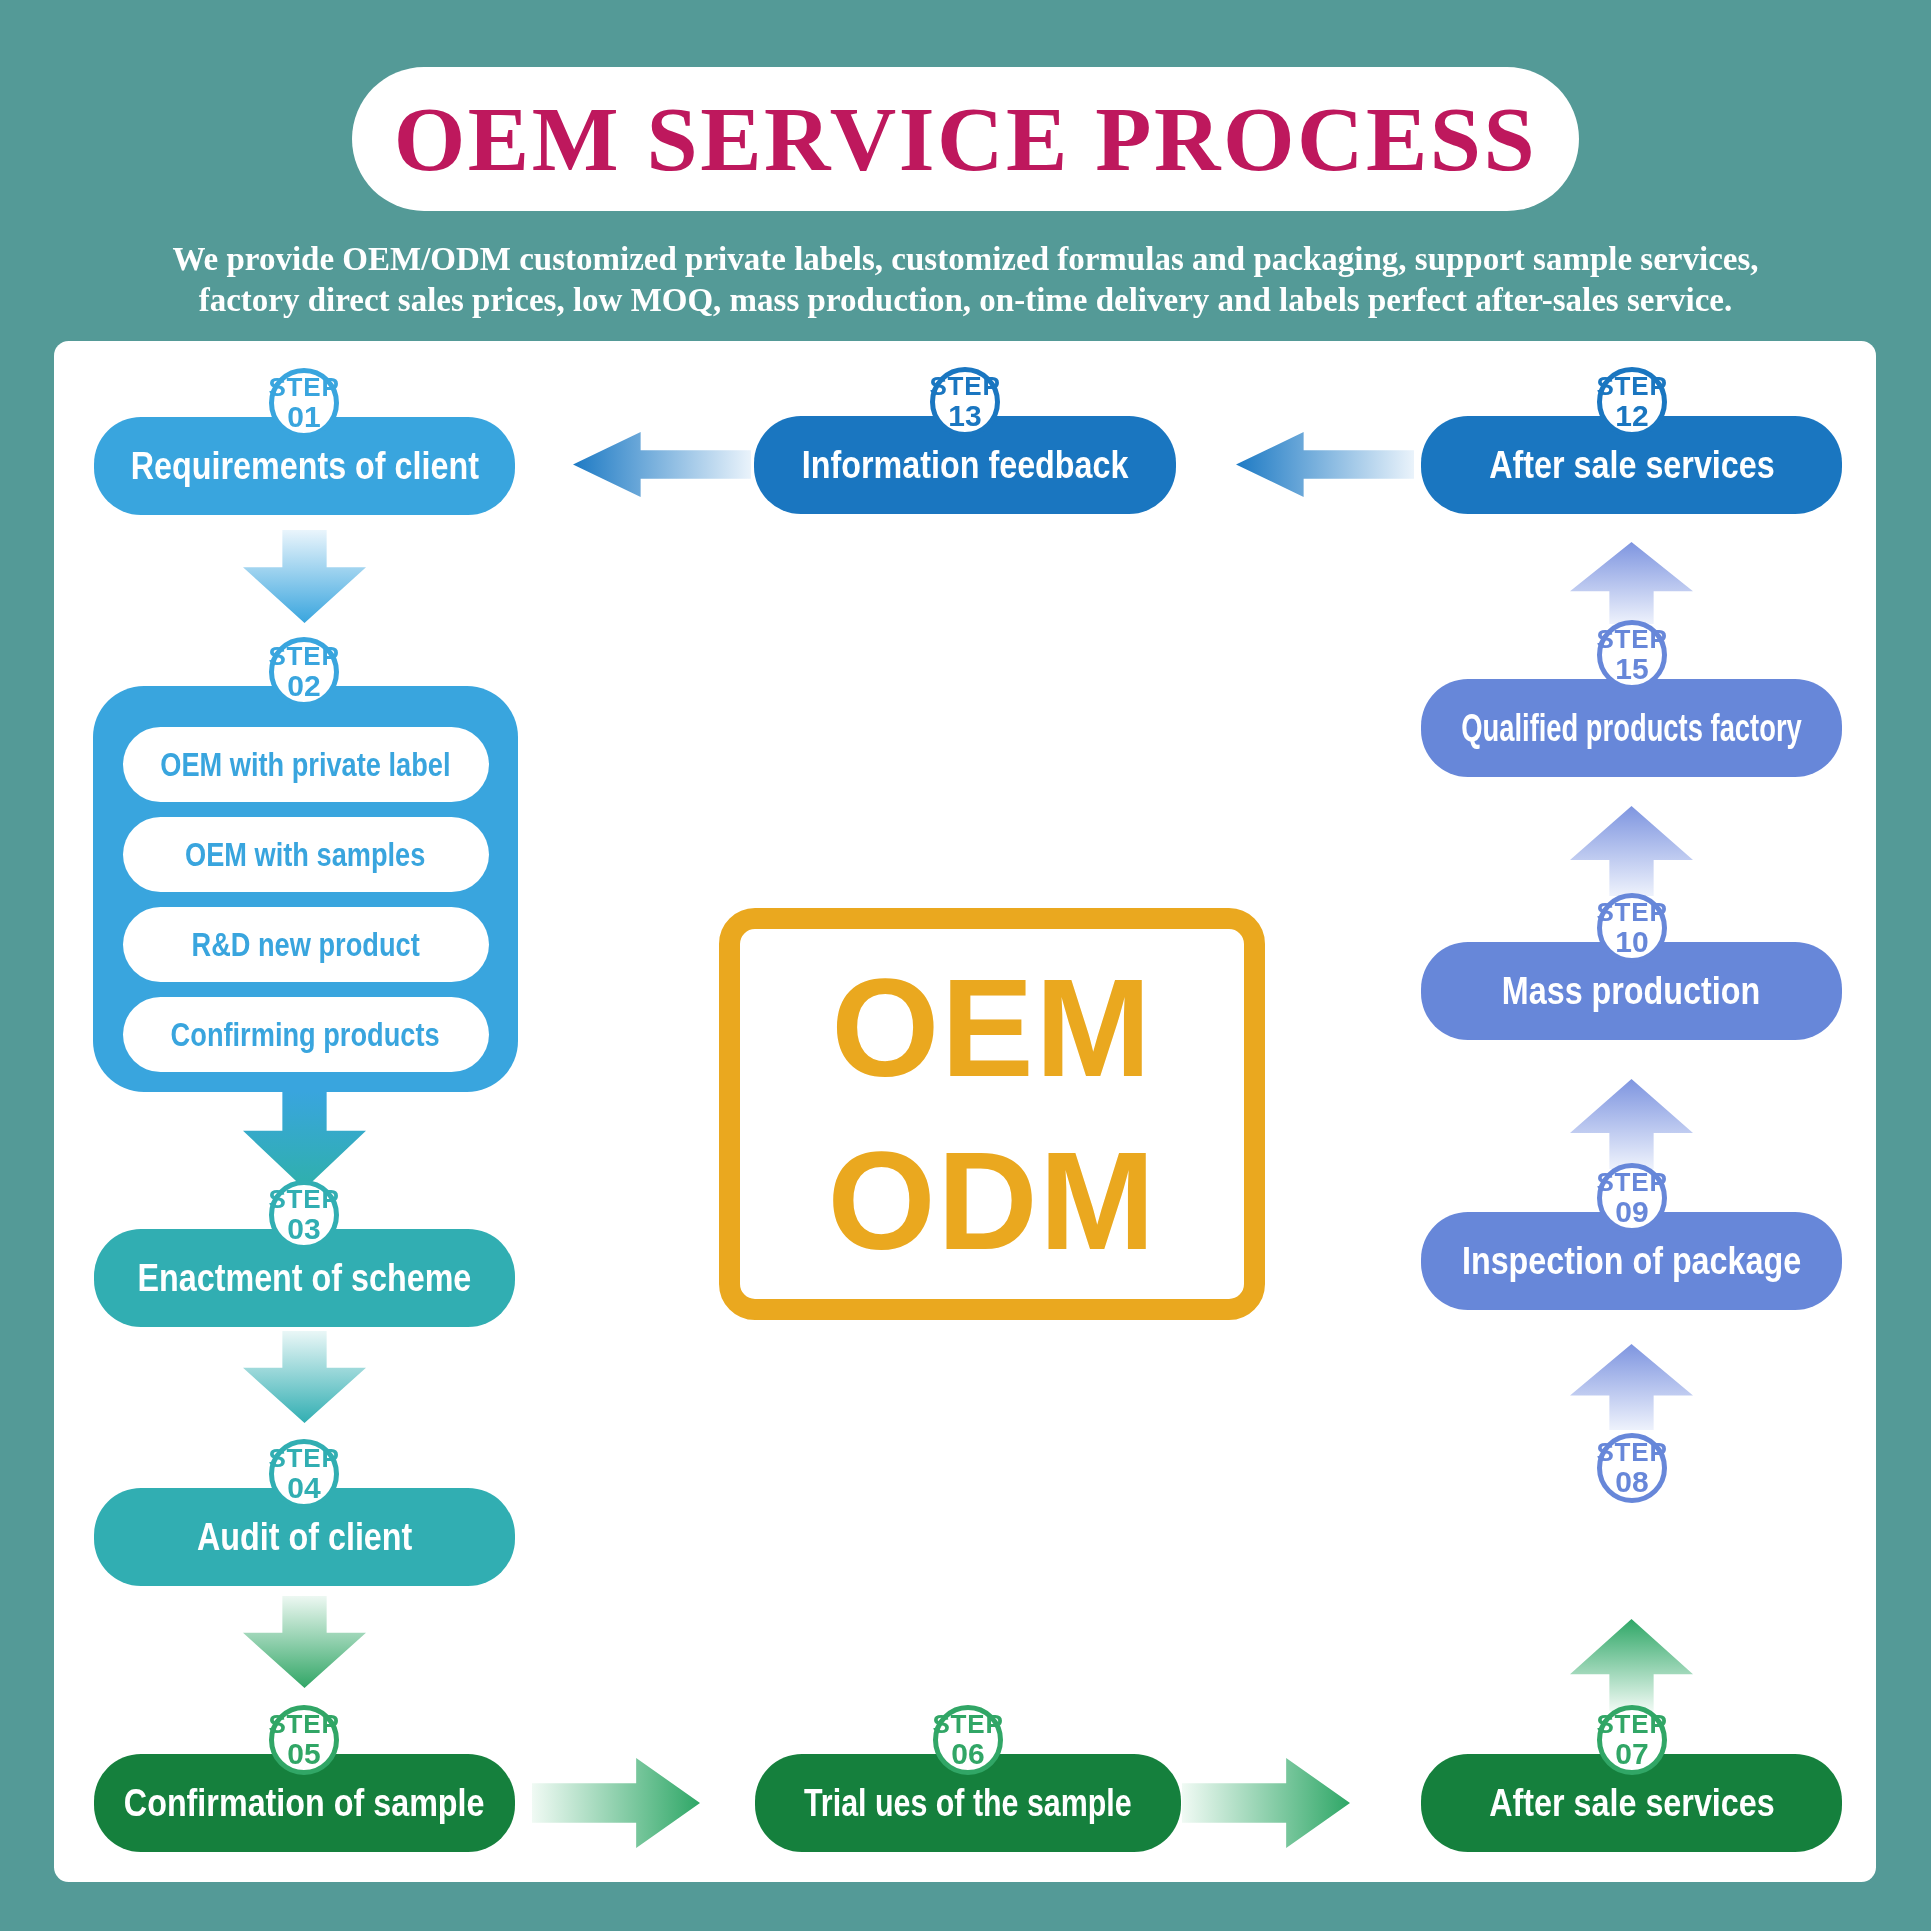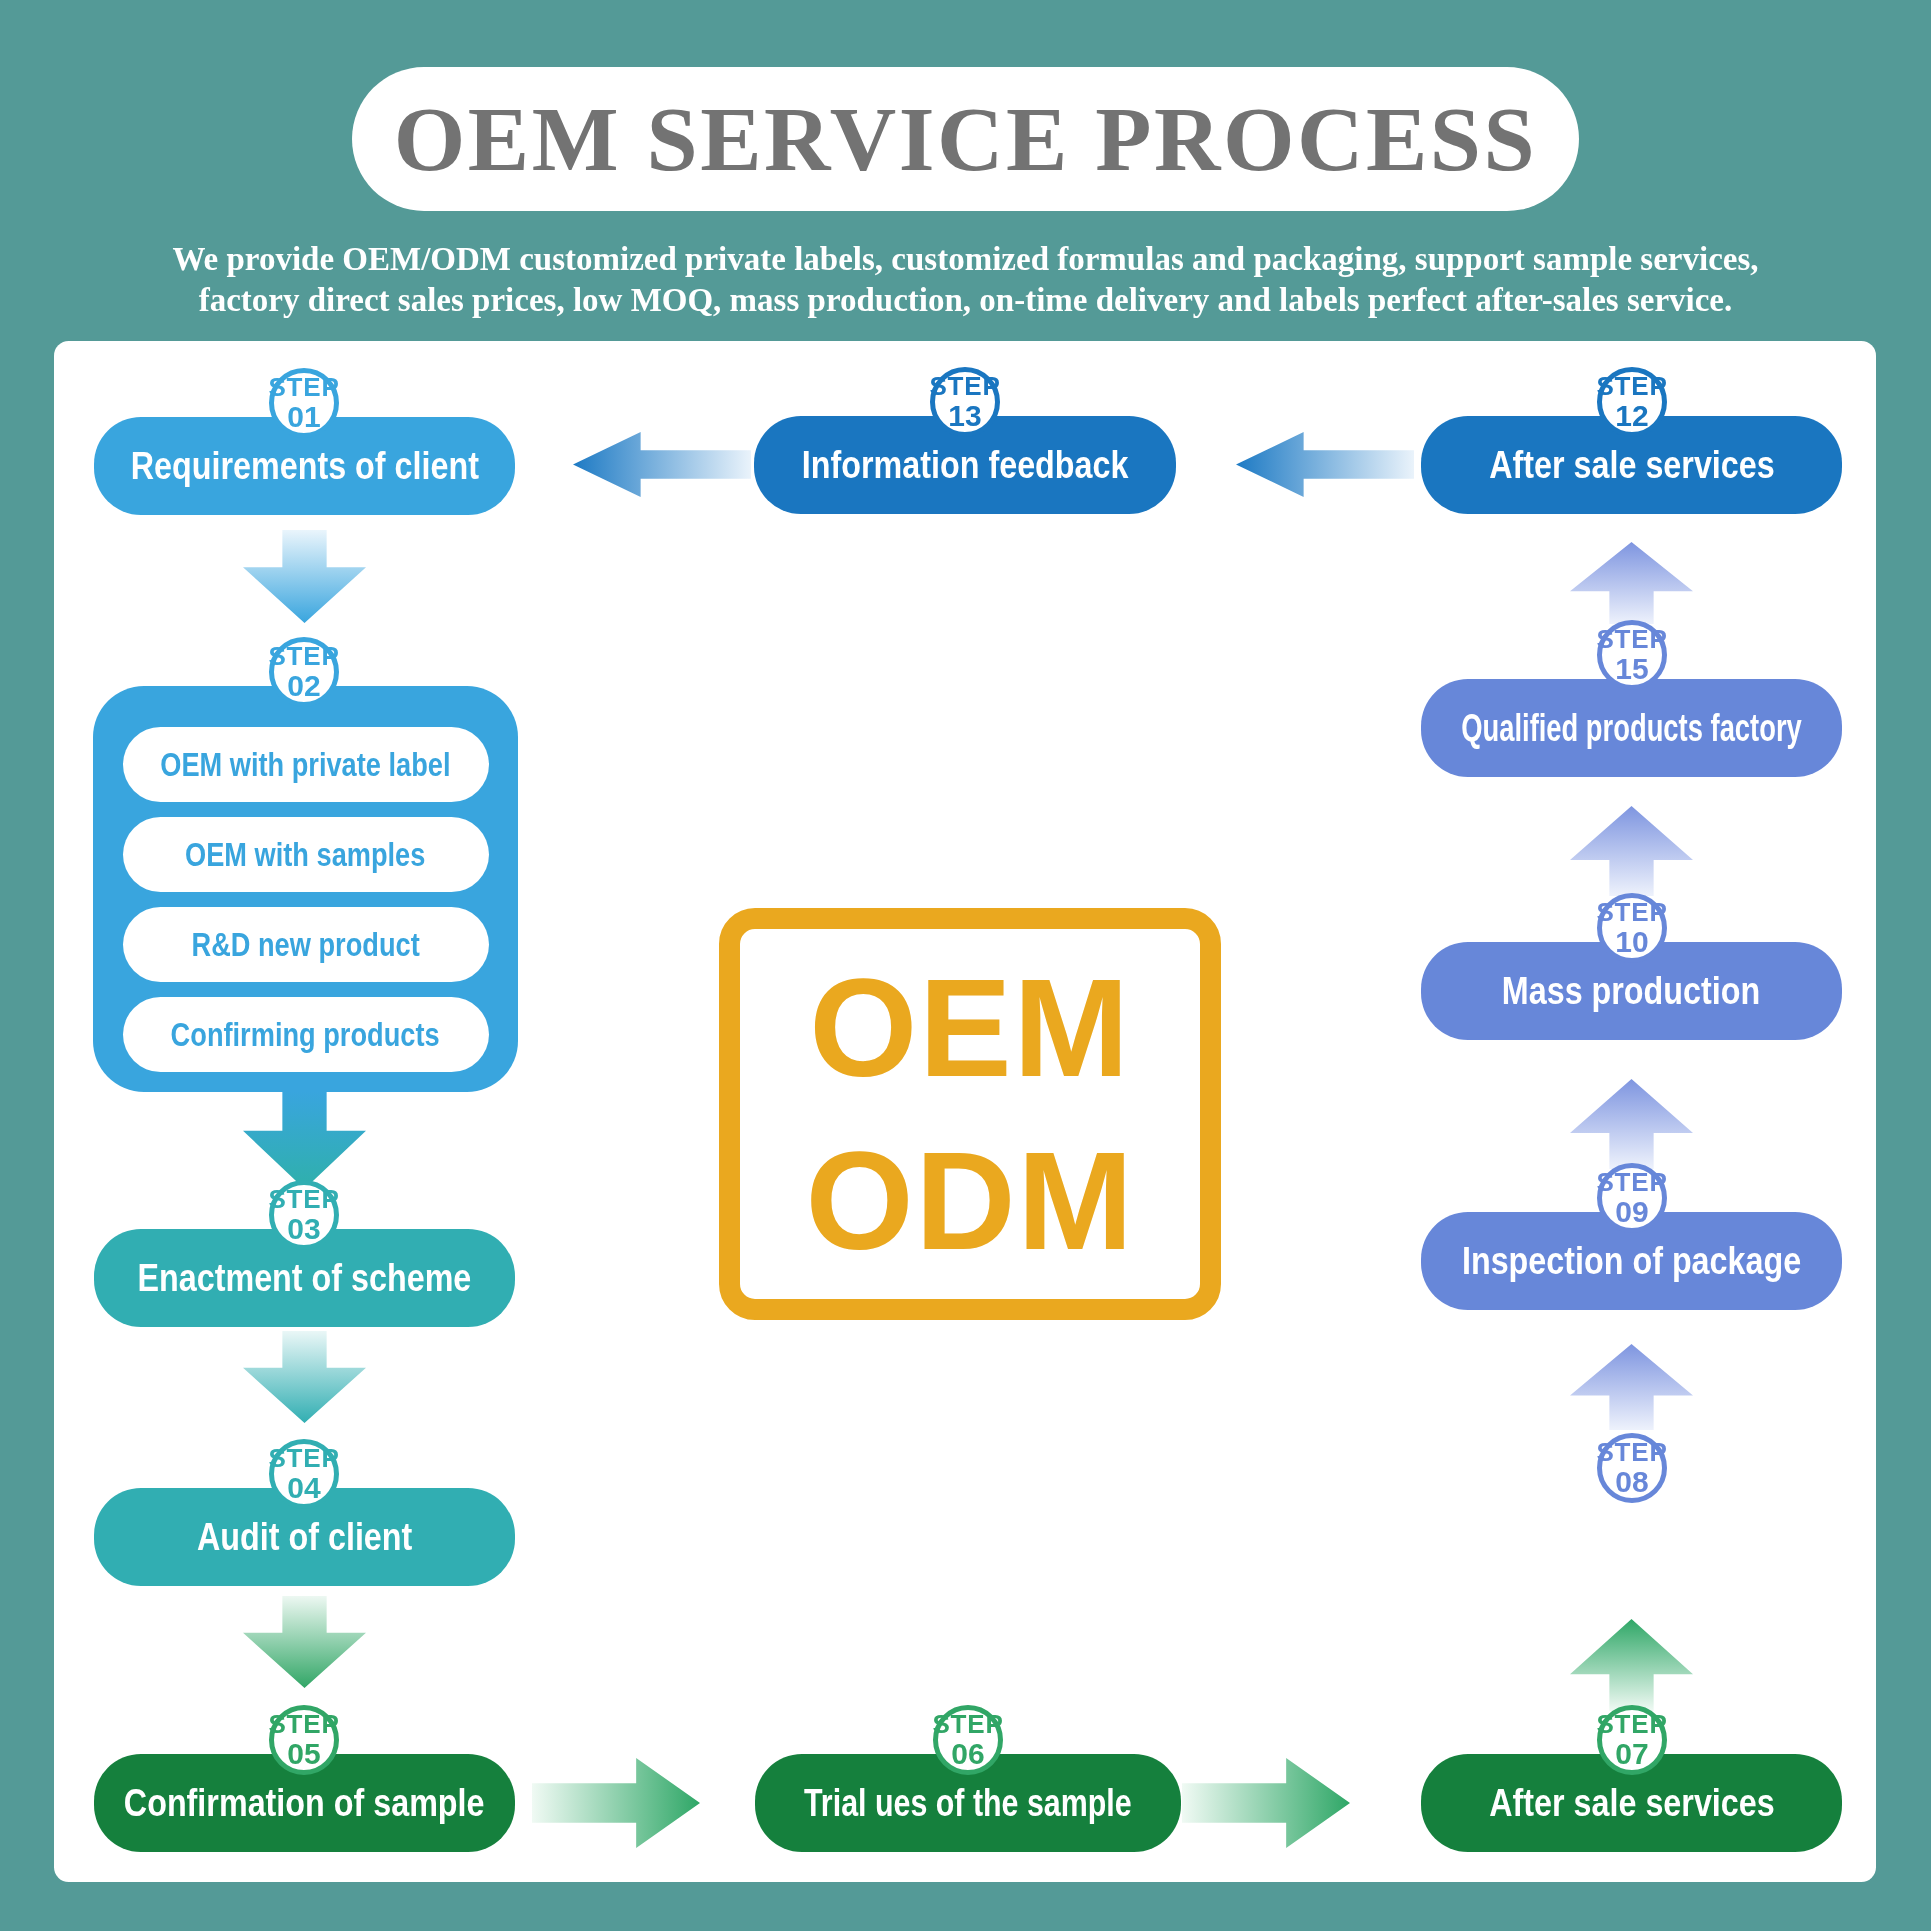--- a/index.html
+++ b/index.html
@@ -2,21 +2,21 @@
 <html style="font-size:13px"><head>
 <meta charset="utf-8">
 <style>
   html,body{margin:0;padding:0;background:#549a97;}
   #canvas{position:relative;width:1931px;height:1931px;background:#549a97;overflow:hidden;
           font-family:"Liberation Sans","DejaVu Sans",sans-serif;}
   
   .title-pill{position:absolute;left:352px;top:67px;width:1227px;height:144px;background:#ffffff;
               border-radius:74px;display:flex;align-items:center;justify-content:center;}
   .title-text{font-family:"Liberation Serif","DejaVu Serif",serif;font-weight:bold;font-size:92px;
-              color:#737373;letter-spacing:2.5px;white-space:nowrap;}
+              color:#be185d;letter-spacing:2.5px;white-space:nowrap;}
   .subtitle{position:absolute;left:0;top:239px;width:1931px;text-align:center;
             font-family:"Liberation Serif","DejaVu Serif",serif;font-weight:bold;font-size:33px;
             color:#ffffff;line-height:41px;}
   
   .panel{position:absolute;left:54px;top:341px;width:1822px;height:1541px;background:#ffffff;border-radius:14.7px;}
   
   .step-box{position:absolute;border-radius:47px;display:flex;align-items:center;justify-content:center;
             color:#ffffff;z-index:2;}
   .lbl{font-weight:bold;font-size:38px;white-space:nowrap;display:inline-block;
        transform:scaleX(var(--sx,.85));}
@@ -44,21 +44,21 @@
   .ar.right{clip-path:polygon(0 28%,62% 28%,62% 0,100% 50%,62% 100%,62% 72%,0 72%);}
   .g-sky-down{background:linear-gradient(to bottom,#eaf5fc,#39a5de);}
   .g-skyteal-down{background:linear-gradient(to bottom,#39a5de,#2fb0ab);}
   .g-teal-down{background:linear-gradient(to bottom,#eaf7f7,#31aeb2);}
   .g-green-down{background:linear-gradient(to bottom,#edf8f2,#31a666);}
   .g-green-right{background:linear-gradient(to right,#f0faf4,#2fa767);}
   .g-green-up{background:linear-gradient(to top,#f0faf4,#2fa767);}
   .g-peri-up{background:linear-gradient(to top,#eef2fc,#7e95e0);}
   .g-dblue-left{background:linear-gradient(to left,#eaf3fb,#1d7ac4);}
   
-  .logo{position:absolute;left:719px;top:908px;width:502px;height:412px;border:21px solid #eaa81f;
+  .logo{position:absolute;left:719px;top:908px;width:546px;height:412px;border:21px solid #eaa81f;
         border-radius:36px;box-sizing:border-box;display:flex;flex-direction:column;
         align-items:center;justify-content:center;}
   .logo span{color:#eaa81f;font-weight:bold;font-size:139px;line-height:173px;letter-spacing:1.6px;}
 </style>
 </head>
 <body>
 
 <div id="canvas">
 
   <div class="title-pill">

